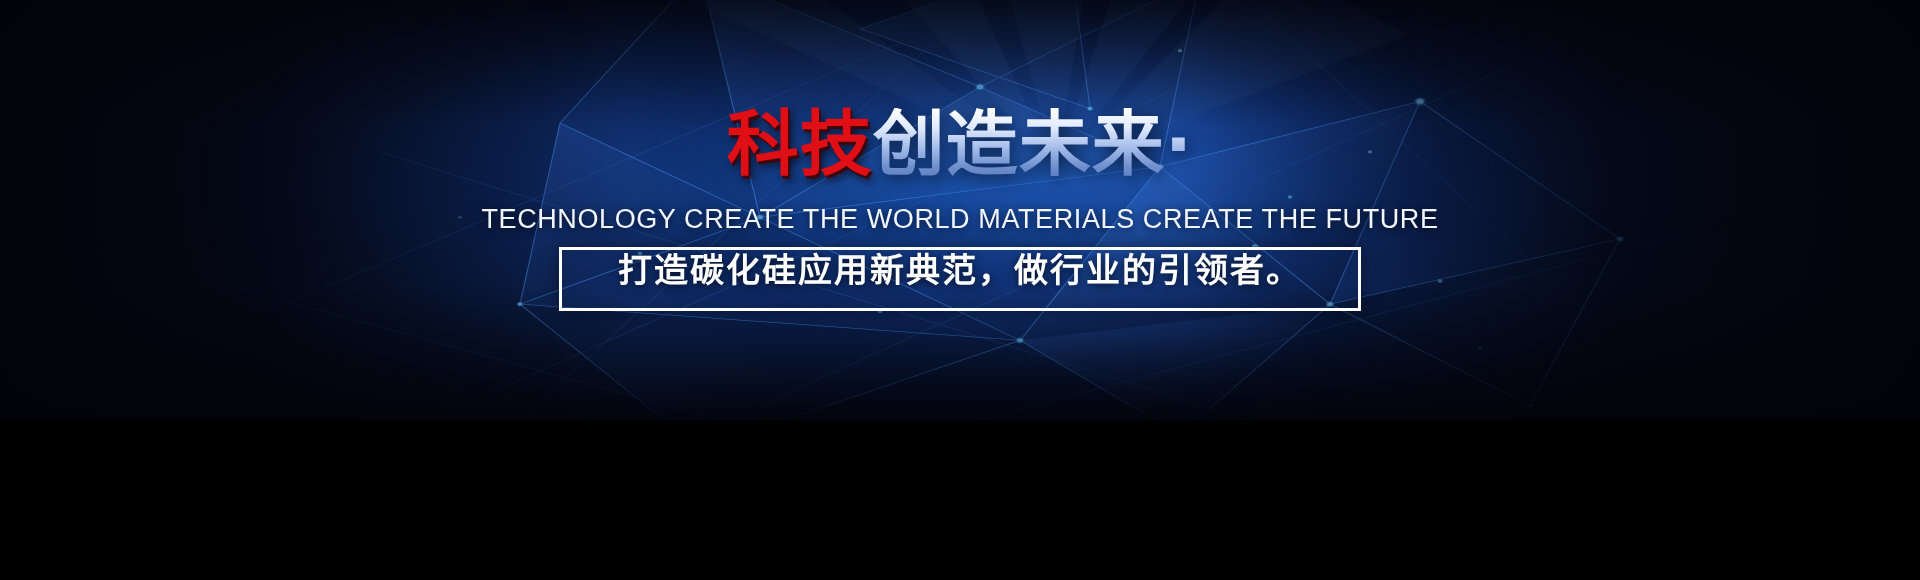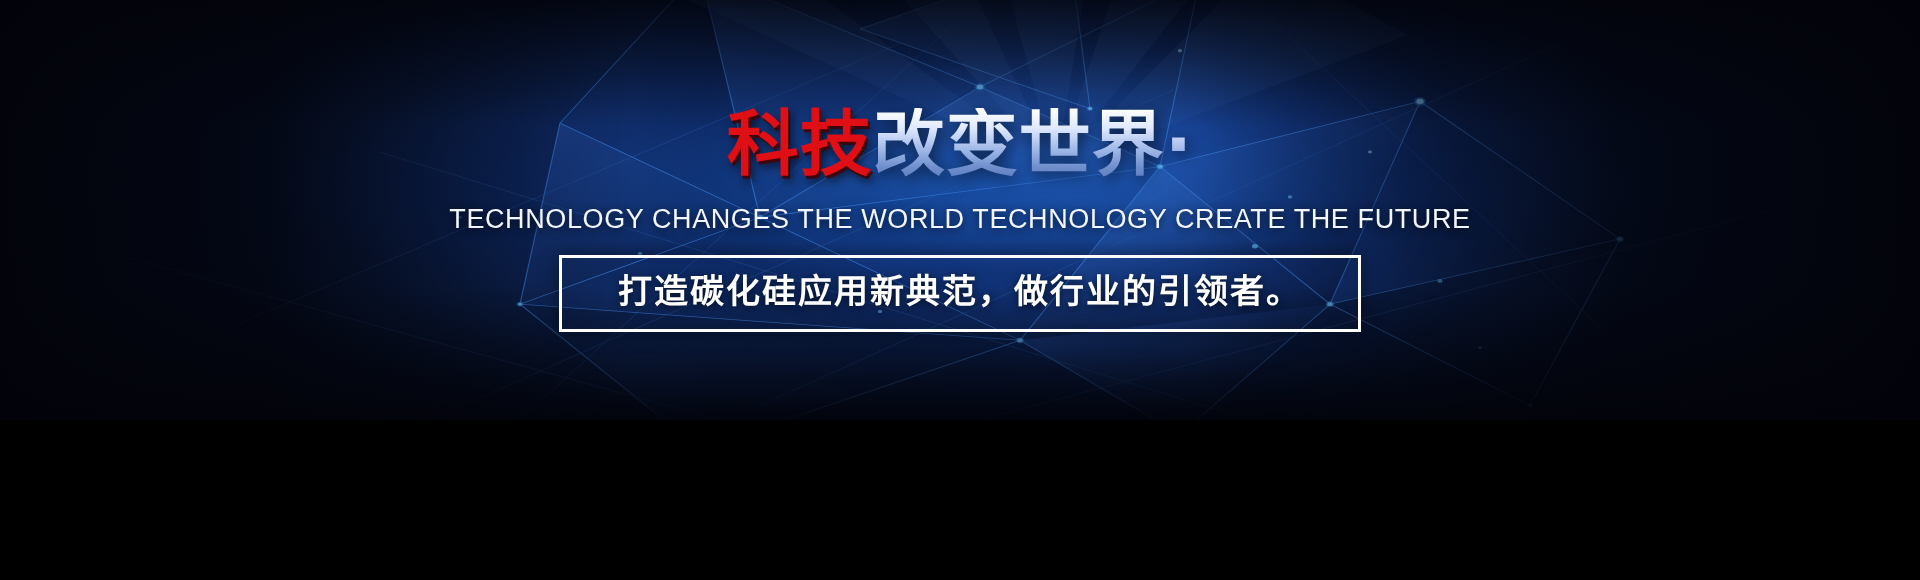--- a/index.html
+++ b/index.html
@@ -82,23 +82,23 @@
     margin-top:24px;
     font-size:27px;
     letter-spacing:0.6px;
     color:#f2f6ff;
     font-weight:400;
     white-space:nowrap;
     text-shadow:0 2px 8px rgba(0,0,0,0.75);
   }
 
   .tagline-box{
-    margin-top:20px;
+    margin-top:12px;
     border:3px solid #ffffff;
-    padding:14px 56px 18px 56px;
+    padding:1px 56px 18px 56px;
     display:inline-block;
     box-shadow:0 0 18px rgba(0,0,0,0.45);
   }
   .tagline{
     font-family:"DejaVu Sans","Liberation Sans",sans-serif;
     font-size:34px;
     font-weight:bold;
     color:#ffffff;
     letter-spacing:2px;
     white-space:nowrap;
@@ -241,23 +241,23 @@
       <polygon points="300,420 70,180 120,120" fill="url(#ray)" opacity="0.6"></polygon>
     </svg>
   </div>
 
   <div class="bg-vignette"></div>
 
   <div class="content">
 
     <h1 class="headline">
       <span class="hl-red">科技</span>
-        <span class="hl-silver">改变世界·</span>
+        <span class="hl-silver">创造未来·</span>
     </h1>
 
-    <div class="subtitle">TECHNOLOGY CHANGES THE WORLD  TECHNOLOGY CREATE THE FUTURE</div>
+    <div class="subtitle">TECHNOLOGY CREATE THE WORLD  MATERIALS CREATE THE FUTURE</div>
 
     <div class="tagline-box">
       <div class="tagline">打造碳化硅应用新典范，做行业的引领者。</div>
     </div>
 
   </div>
 </div>
 
 </body></html>

